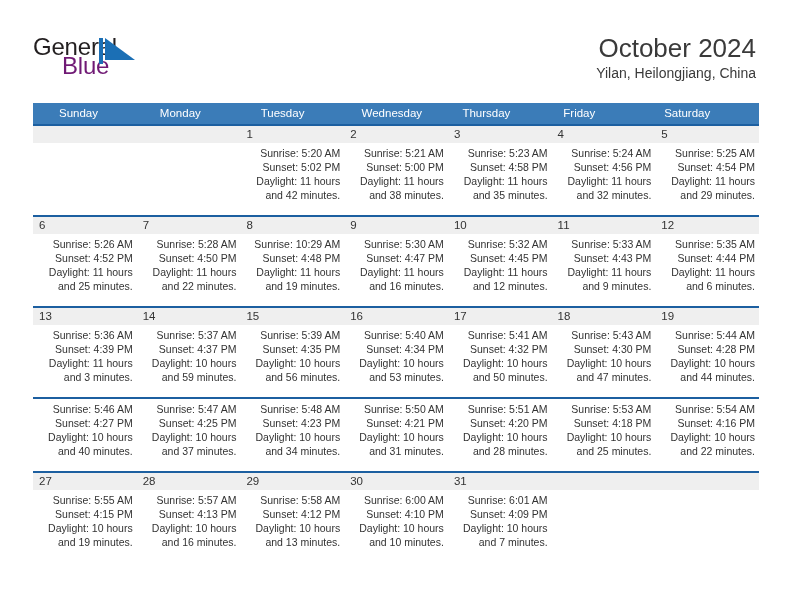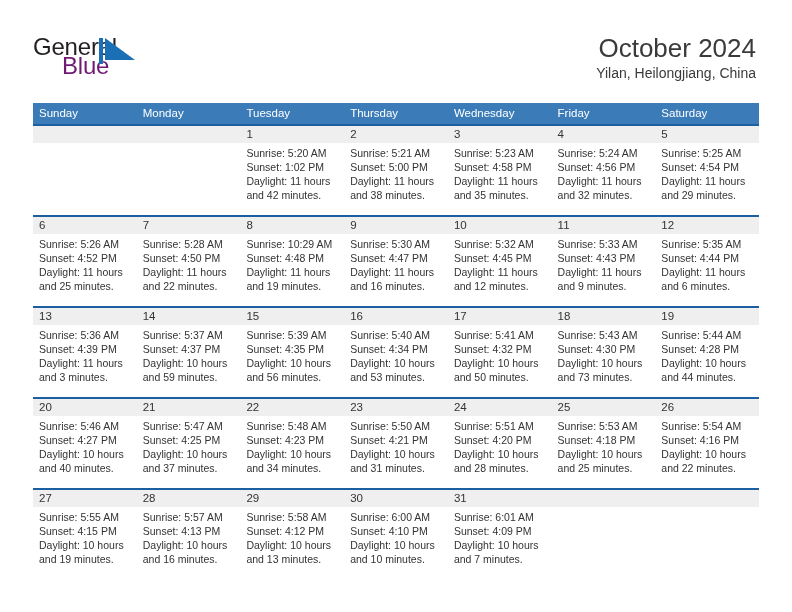--- a/index.html
+++ b/index.html
@@ -83,20 +83,21 @@
   .cal {
     position: absolute;
     left: 33px;
     top: 103px;
     width: 726px;
   }
   .dow-row {
     display: flex;
     background: #3b7cb8;
     height: 21px;
+    padding-left: 20px;
   }
   .dow {
     flex: 1 1 0;
     color: #ffffff;
     font-size: 11.5px;
     line-height: 21px;
     padding-left: 6px;
     box-sizing: border-box;
     white-space: nowrap;
     overflow: hidden;
@@ -124,20 +125,21 @@
   .body-row {
     display: flex;
     background: #ffffff;
     height: 72px;
   }
   .cellbody {
     flex: 1 1 0;
     box-sizing: border-box;
     padding: 3px 4px 0 6px;
     min-width: 0;
+    text-align: right;
   }
   .line {
     font-size: 10.5px;
     line-height: 14px;
     color: #333333;
     white-space: nowrap;
   }
 </style>
 </head>
 <body>
@@ -163,22 +165,22 @@
     </div>
 
   </div>
 
   <div class="cal">
 
     <div class="dow-row">
       <div class="dow">Sunday</div>
       <div class="dow">Monday</div>
       <div class="dow">Tuesday</div>
+      <div class="dow">Wednesday</div>
       <div class="dow">Thursday</div>
-      <div class="dow">Wednesday</div>
       <div class="dow">Friday</div>
       <div class="dow">Saturday</div>
     </div>
 
     <div class="week">
       <div class="daynum-band">
         <div class="daynum"></div>
         <div class="daynum"></div>
         <div class="daynum">1</div>
         <div class="daynum">2</div>
@@ -194,21 +196,21 @@
           <div class="line"></div>
         </div>
         <div class="cellbody">
           <div class="line"></div>
           <div class="line"></div>
           <div class="line"></div>
           <div class="line"></div>
         </div>
         <div class="cellbody">
           <div class="line">Sunrise: 5:20 AM</div>
-          <div class="line">Sunset: 1:02 PM</div>
+          <div class="line">Sunset: 5:02 PM</div>
           <div class="line">Daylight: 11 hours</div>
           <div class="line">and 42 minutes.</div>
         </div>
         <div class="cellbody">
           <div class="line">Sunrise: 5:21 AM</div>
           <div class="line">Sunset: 5:00 PM</div>
           <div class="line">Daylight: 11 hours</div>
           <div class="line">and 38 minutes.</div>
         </div>
         <div class="cellbody">
@@ -326,41 +328,32 @@
         <div class="cellbody">
           <div class="line">Sunrise: 5:41 AM</div>
           <div class="line">Sunset: 4:32 PM</div>
           <div class="line">Daylight: 10 hours</div>
           <div class="line">and 50 minutes.</div>
         </div>
         <div class="cellbody">
           <div class="line">Sunrise: 5:43 AM</div>
           <div class="line">Sunset: 4:30 PM</div>
           <div class="line">Daylight: 10 hours</div>
-          <div class="line">and 73 minutes.</div>
+          <div class="line">and 47 minutes.</div>
         </div>
         <div class="cellbody">
           <div class="line">Sunrise: 5:44 AM</div>
           <div class="line">Sunset: 4:28 PM</div>
           <div class="line">Daylight: 10 hours</div>
           <div class="line">and 44 minutes.</div>
         </div>
       </div>
     </div>
 
     <div class="week">
-      <div class="daynum-band">
-        <div class="daynum">20</div>
-        <div class="daynum">21</div>
-        <div class="daynum">22</div>
-        <div class="daynum">23</div>
-        <div class="daynum">24</div>
-        <div class="daynum">25</div>
-        <div class="daynum">26</div>
-      </div>
       <div class="body-row">
         <div class="cellbody">
           <div class="line">Sunrise: 5:46 AM</div>
           <div class="line">Sunset: 4:27 PM</div>
           <div class="line">Daylight: 10 hours</div>
           <div class="line">and 40 minutes.</div>
         </div>
         <div class="cellbody">
           <div class="line">Sunrise: 5:47 AM</div>
           <div class="line">Sunset: 4:25 PM</div>

